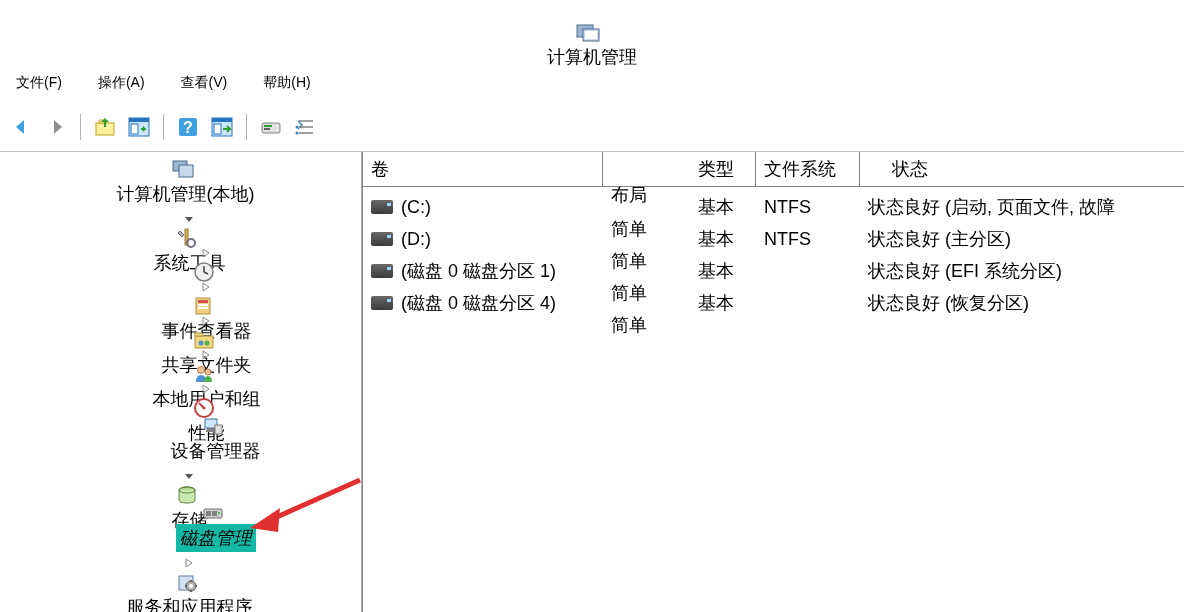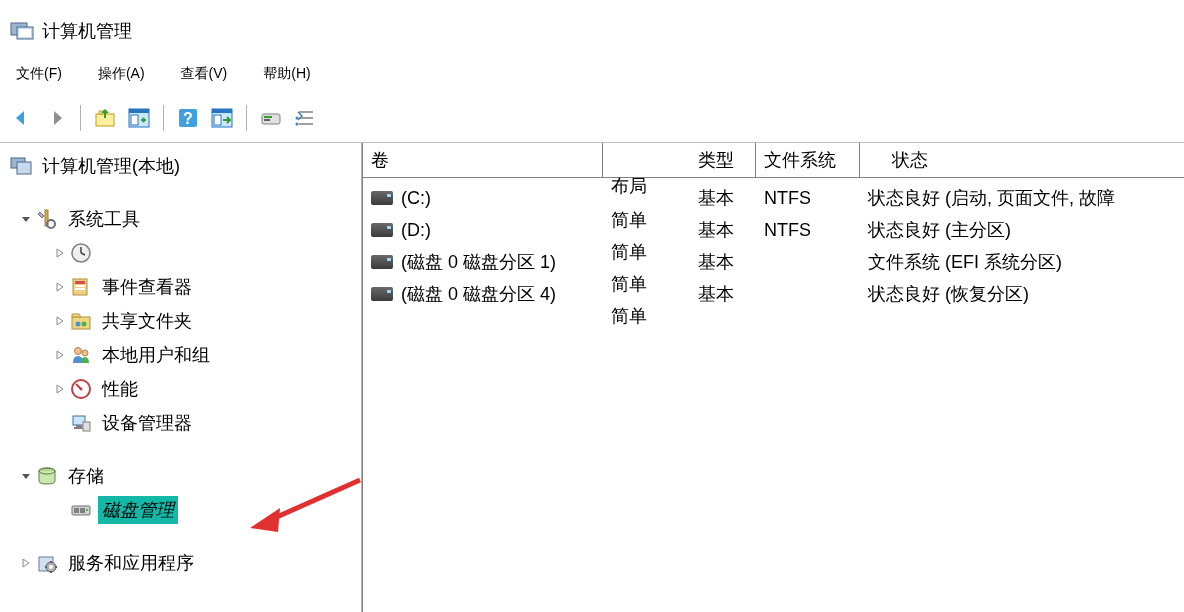--- a/index.html
+++ b/index.html
@@ -17,22 +17,23 @@
   .window {
     display: flex;
     flex-direction: column;
     width: 100%;
     height: 100%;
   }
   .titlebar {
     display: flex;
     align-items: center;
     height: 38px;
-    padding: 12px 10px 0 10px;
+    padding: 21px 10px 0 10px;
     background: #fff;
+    flex-direction: column;
   }
   .titlebar .app-icon {
     width: 24px;
     height: 24px;
     margin-right: 8px;
     display: inline-block;
   }
   .title-text {
     font-size: 18px;
   }
@@ -82,20 +83,21 @@
     box-sizing: border-box;
     background: #fff;
     overflow: hidden;
   }
   .tree-node {
     display: flex;
     align-items: center;
     height: 34px;
     white-space: nowrap;
     font-size: 18px;
+    flex-direction: column;
   }
   .tree-node .expander {
     width: 16px;
     height: 16px;
     display: flex;
     align-items: center;
     justify-content: center;
     font-size: 12px;
     color: #555;
     margin-right: 2px;
@@ -485,21 +487,21 @@
         </div>
 
         <div class="list-row">
           <div class="cell c-vol">
               <span class="vol-icon"></span>
               <span>(磁盘 0 磁盘分区 1)</span>
             </div>
           <div class="cell c-layout">简单</div>
           <div class="cell c-type">基本</div>
           <div class="cell c-fs"></div>
-          <div class="cell c-status">文件系统 (EFI 系统分区)</div>
+          <div class="cell c-status">状态良好 (EFI 系统分区)</div>
         </div>
 
         <div class="list-row">
           <div class="cell c-vol">
               <span class="vol-icon"></span>
               <span>(磁盘 0 磁盘分区 4)</span>
             </div>
           <div class="cell c-layout">简单</div>
           <div class="cell c-type">基本</div>
           <div class="cell c-fs"></div>

